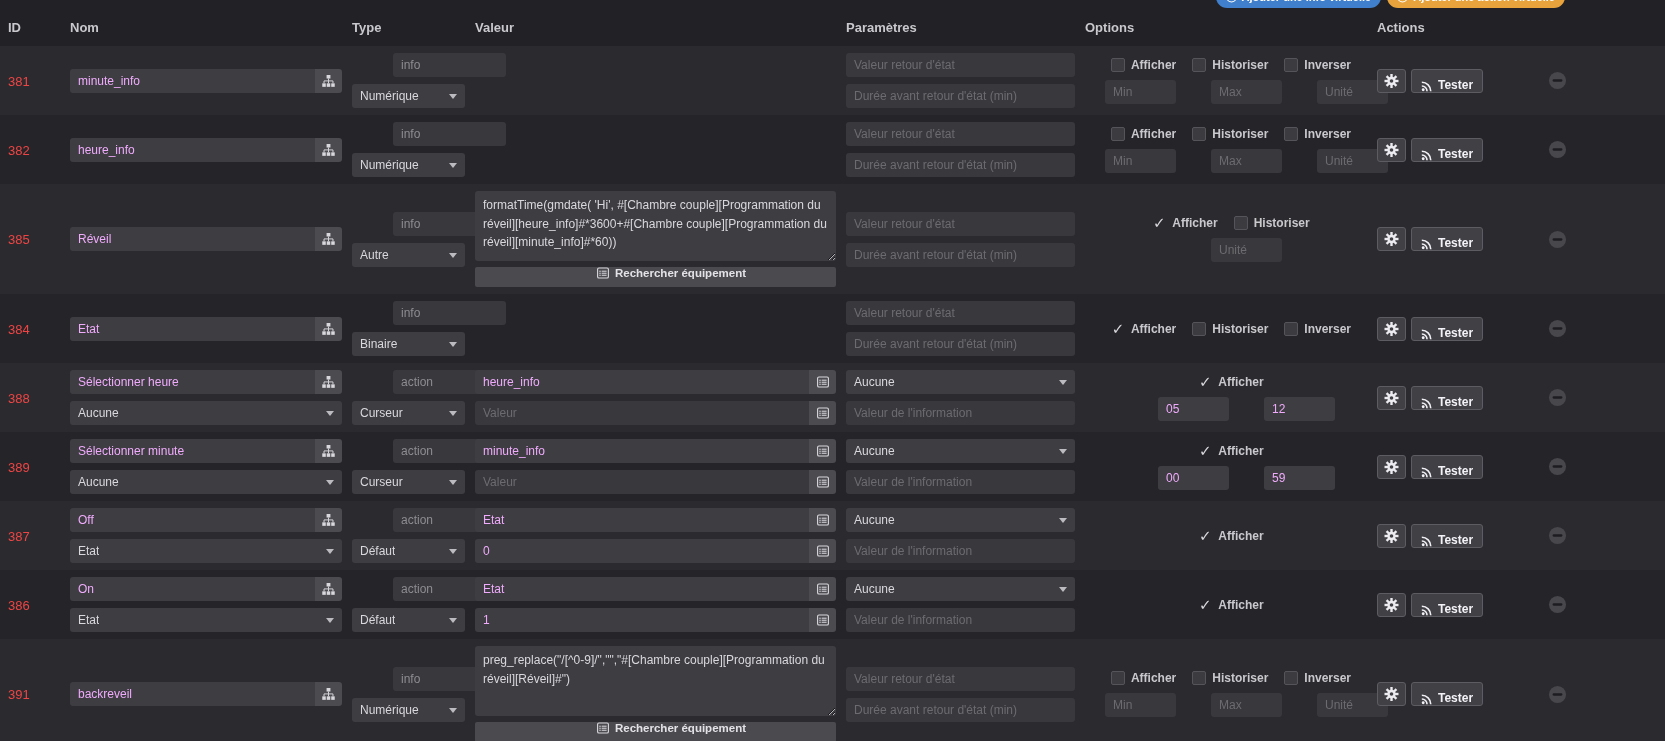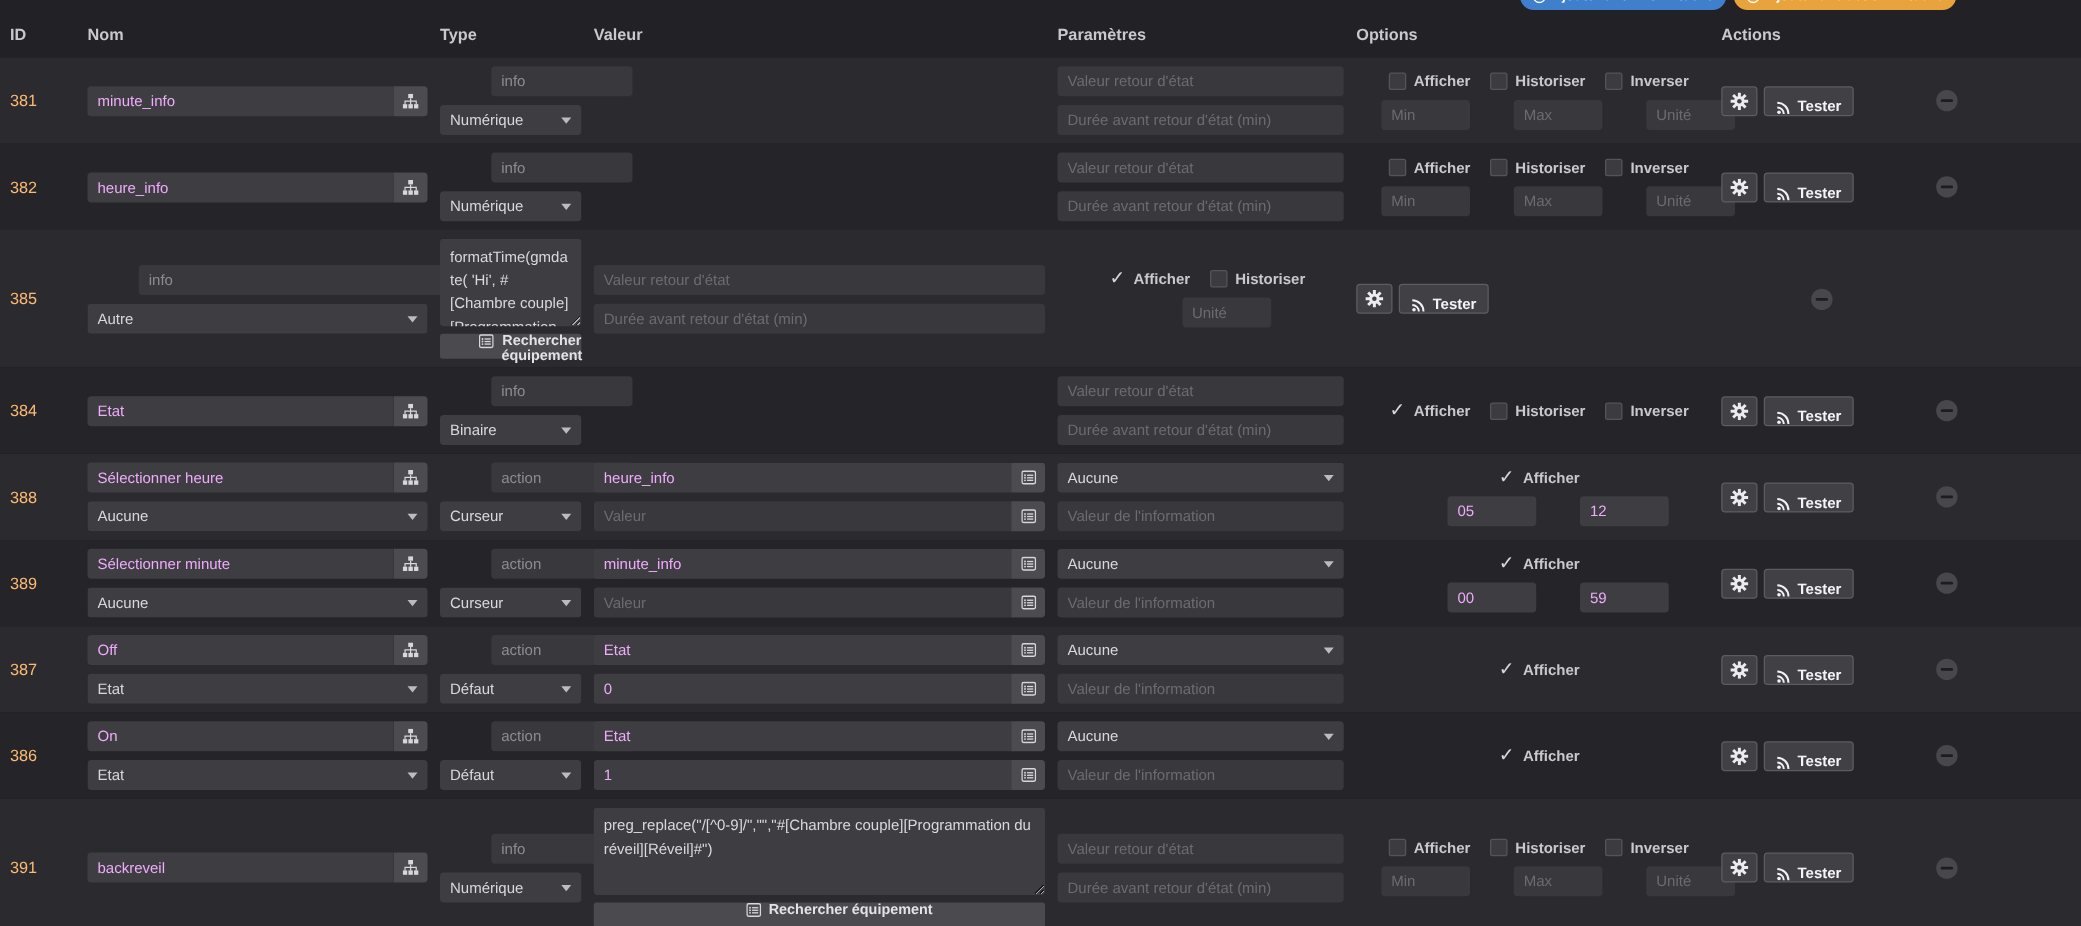--- a/index.html
+++ b/index.html
@@ -31,21 +31,21 @@
     align-items:center;
   }
   .thead{height:46px;padding-top:8px;background:#222226;}
   .th{color:#c9c9cd;font-size:13px;font-weight:700;}
   .row{padding:7px 0;}
   .row.even{background:var(--row-even);}
   .row.odd{background:var(--row-odd);}
 
   .cell{min-width:0;}
   .c-id{padding-left:8px;align-self:center;}
-  .id-text{color:#fdba74;font-size:13px;}
+  .id-text{color:#ef4444;font-size:13px;}
   .c-nom,.c-type,.c-valeur,.c-params{padding-right:10px;}
   .stack{display:flex;flex-direction:column;gap:7px;justify-content:center;}
 
   
   .ti{height:24px;background:#3d3d42;border:none;border-radius:3px;color:#f0abfc;
     font-size:12px;padding:0 8px;font-family:inherit;width:100%;outline:none;}
   .ti::placeholder{color:#6c6c70;}
   .ti.dim{background:#38383d;}
   .ti.muted{color:#8d8d91;background:#38383d;margin-left:41px;}
   .ti.small{width:71px;flex:0 0 71px;margin-left:31px;}
@@ -316,20 +316,36 @@
                 <circle cx="10" cy="10" r="9" fill="#47474c"></circle>
                 <rect x="4.8" y="8.8" width="10.4" height="2.4" rx="1.2" fill="#1d1d21"></rect>
               </svg>
             </span>
           </button>
         </div>
         <div class="cell c-fill"></div>
       </div>
       <div class="row even">
         <div class="cell c-id"><span class="id-text">385</span></div>
+        <div class="cell c-nom stack">
+          <div class="igroup">
+            <input class="ti" value="Réveil" style="">
+            <button class="addon-btn">
+              <span class="icn">
+                <svg width="13" height="12" viewBox="0 0 16 15">
+                  <rect x="5.6" y="0" width="4.8" height="4.4" fill="#d8d8dc"></rect>
+                  <rect x="0.2" y="10.4" width="4.4" height="4.4" fill="#d8d8dc"></rect>
+                  <rect x="5.8" y="10.4" width="4.4" height="4.4" fill="#d8d8dc"></rect>
+                  <rect x="11.4" y="10.4" width="4.4" height="4.4" fill="#d8d8dc"></rect>
+                  <path d="M8 4.4v3M2.4 10.4V7.4h11.2v3M8 7.4v3" stroke="#d8d8dc" stroke-width="1.2" fill="none"></path>
+                </svg>
+              </span>
+            </button>
+          </div>
+        </div>
         <div class="cell c-type stack">
           <input class="ti muted" value="info" readonly="" style="">
           <div class="sel">
             <span class="sel-text">Autre</span>
             <span class="caret"></span>
           </div>
         </div>
         <div class="cell c-valeur">
           <textarea class="code-area" style="">formatTime(gmdate( 'Hi', #[Chambre couple][Programmation du réveil][heure_info]#*3600+#[Chambre couple][Programmation du réveil][minute_info]#*60))</textarea>
           <button class="search-equip-btn">

